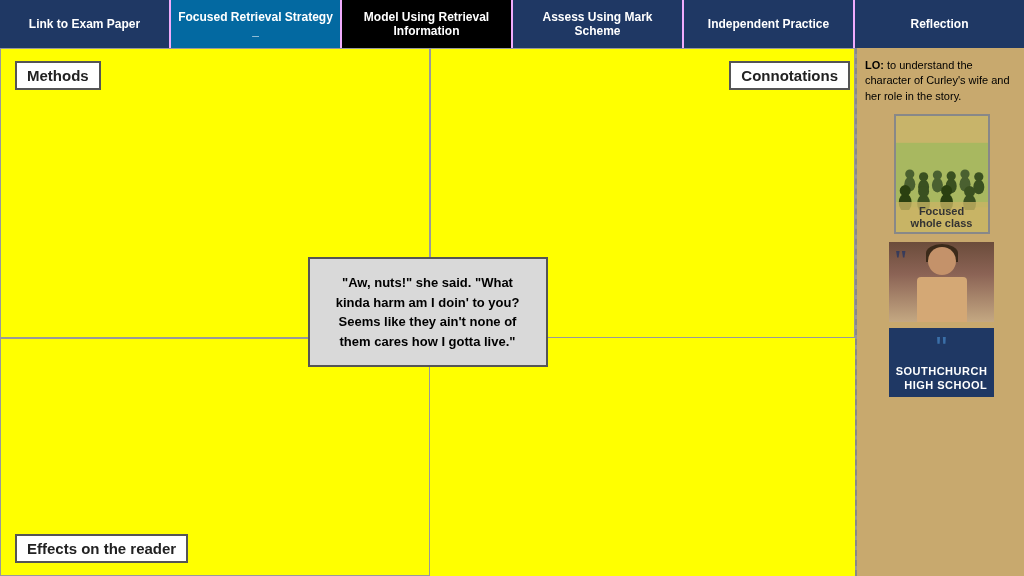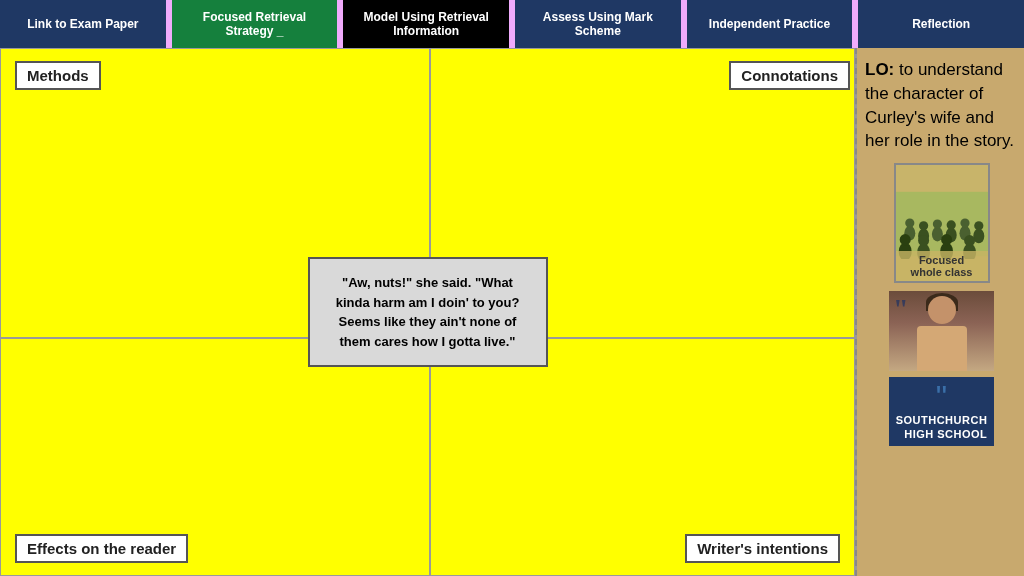--- a/index.html
+++ b/index.html
@@ -13,31 +13,31 @@
     }
     .nav-item {
       flex: 1;
       display: flex;
       align-items: center;
       justify-content: center;
       text-align: center;
       font-size: 12px;
       font-weight: bold;
       color: white;
-      border-right: 6px solid #f0abfc;
+      border-right: 2px solid #f0abfc;
       cursor: pointer;
       padding: 4px 6px;
     }
     .nav-item:last-child { border-right: none; text-align: center; }
     .nav-item.active-green {
       background: #000000;
       color: white;
     }
     .nav-item.active-blue {
-      background: #15803d;
+      background: #0369a1;
     }
     .nav-item.dark-blue {
       background: #1f3864;
     }
 
     
     .main-area {
       display: flex;
       height: 528px;
     }
@@ -103,21 +103,21 @@
     .right-sidebar {
       flex: 0 0 169px;
       background: #c8a96e;
       display: flex;
       flex-direction: column;
       align-items: center;
       padding: 10px 8px;
     }
 
     .lo-text {
-      font-size: 17px;
+      font-size: 11px;
       color: #000;
       line-height: 1.4;
       margin-bottom: 10px;
       width: 100%;
     }
     .lo-text strong {
       font-weight: bold;
     }
 
     
@@ -253,23 +253,20 @@
       </div>
 
       <div class="grid-cell">
         <span class="corner-label top-right">Connotations</span>
       </div>
 
       <div class="grid-cell">
         <span class="corner-label bottom-left">Effects on the reader</span>
       </div>
 
-      <div class="grid-cell">
-        <span class="corner-label bottom-right">Writer's intentions</span>
-      </div>
 
     </div>
 
     <div class="quote-box" style="position:absolute; top:50%; left:50%; transform:translate(-50%,-50%);">"Aw, nuts!" she said. "What kinda harm am I doin' to you? Seems like they ain't none of them cares how I gotta live."</div>
   </div>
 
   <div class="sidebar-separator"></div>
 
   <div class="right-sidebar">
 

